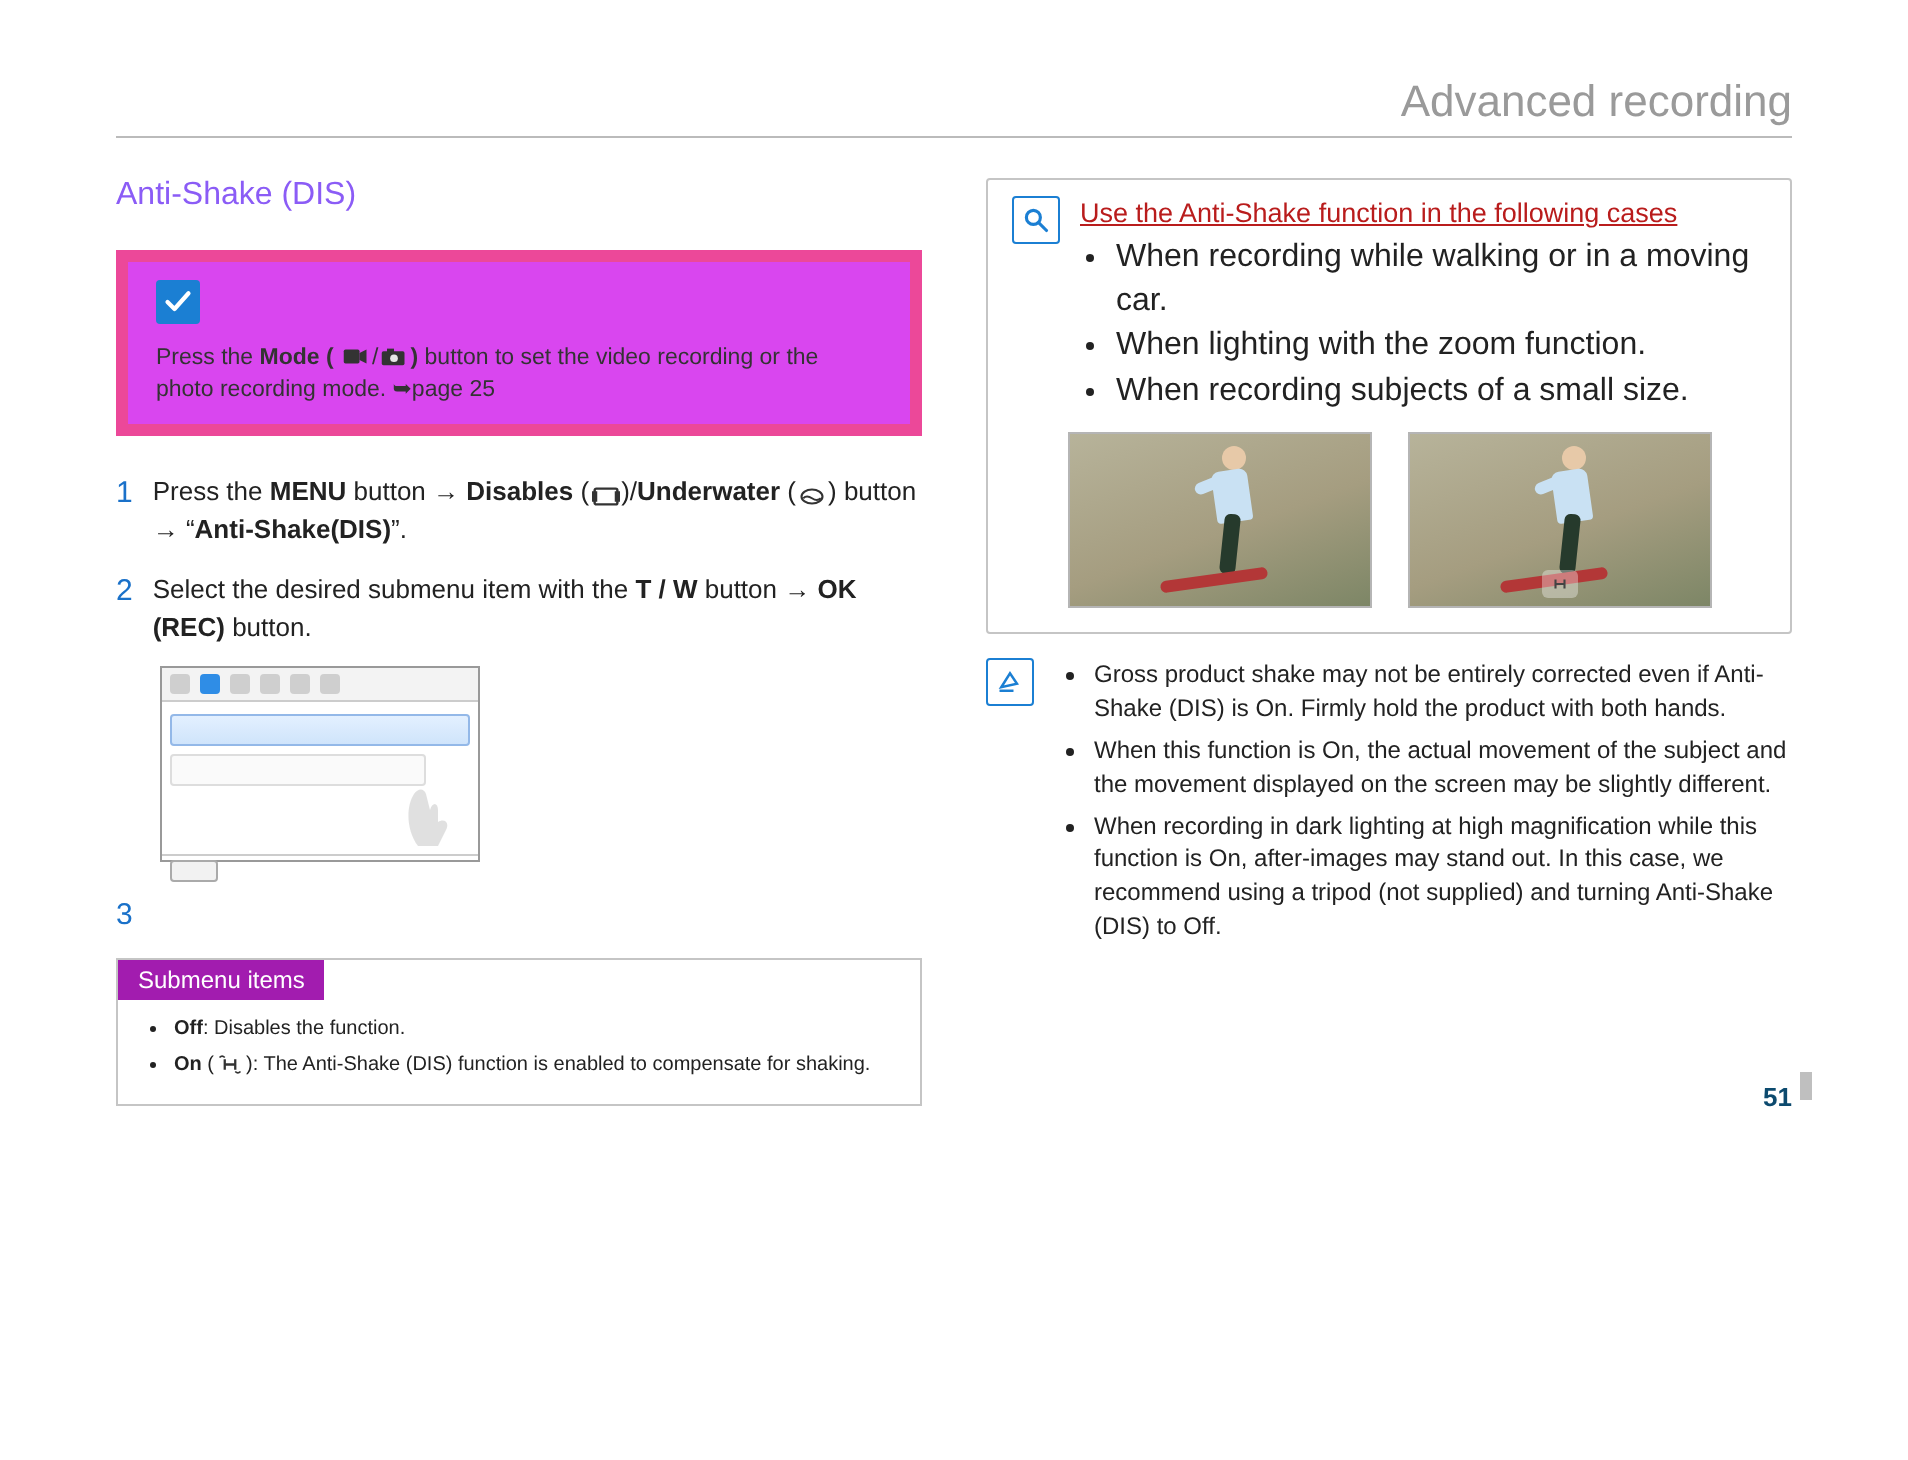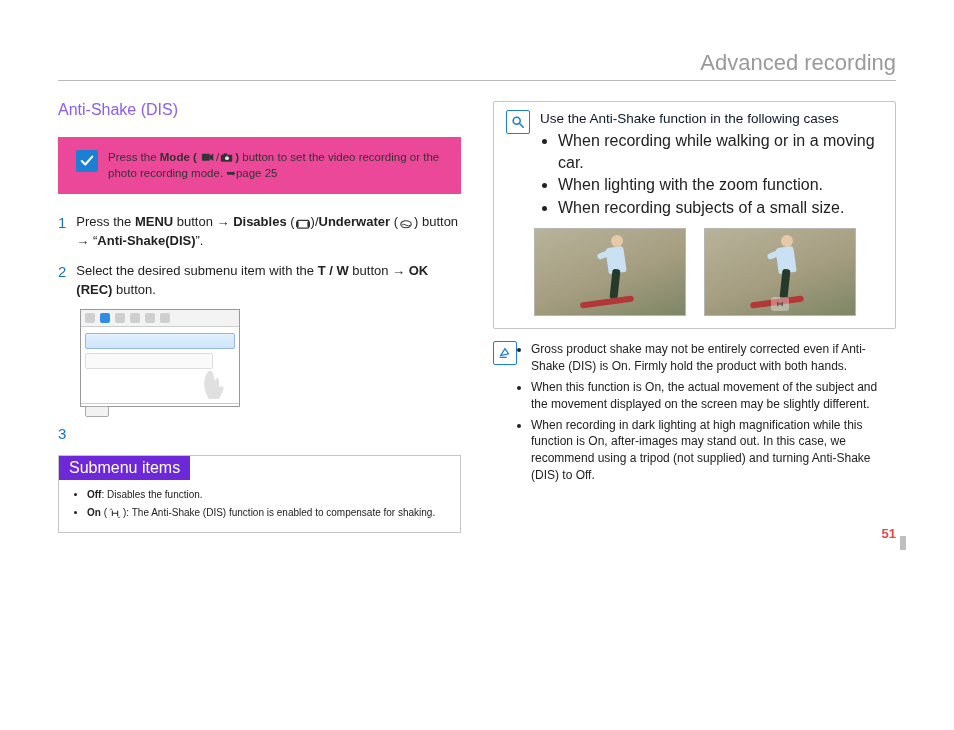--- a/index.html
+++ b/index.html
@@ -1,63 +1,63 @@
 <!DOCTYPE html>
 <html><head>
 <meta charset="utf-8">
 <style>
   body{margin:0;font-family:Helvetica,Arial,sans-serif;background:#fff;color:#222;}
-  .page{position:relative;width:954px;height:580px;box-sizing:border-box;padding:50px 58px 40px;}
+  .page{position:relative;width:954px;height:580px;box-sizing:border-box;padding:38px 58px 40px;}
   .header-title{text-align:right;font-size:22px;color:#9a9a9a;font-weight:300;margin-bottom:4px;}
   .rule{border:none;border-top:1px solid #bbb;margin:0 0 20px;}
   .cols{display:flex;gap:32px;}
   .col{flex:1 1 0; min-width:0;}
   .section-title{font-size:16px;color:#8b5cf6;font-weight:400;margin:0 0 18px;}
   p{font-size:13px;line-height:1.35;margin:0 0 14px;}
-  .graybox{background:#ec4899;border:4px solid #ec4899;display:flex;gap:10px;padding:9px 14px;align-items:flex-start;margin:8px 0 18px;}
+  .graybox{background:#d946ef;border:6px solid #ec4899;display:flex;gap:10px;padding:9px 14px;align-items:flex-start;margin:8px 0 18px;flex-direction:column;}
   .iconbox{width:22px;height:22px;background:#1b7fd3;border-radius:2px;display:flex;align-items:center;justify-content:center;flex-shrink:0;}
   .iconbox.outline{background:#fff;border:1px solid #1b7fd3;}
   .iconbox svg{width:14px;height:14px;}
   .graybox .txt{font-size:11.5px;color:#333;line-height:1.35;}
   .step{display:flex;gap:10px;margin-bottom:10px;font-size:13px;line-height:1.45;}
   .step-num{color:#1a71c9;font-size:15px;font-weight:300;flex-shrink:0;}
   .step-body{padding-top:1px;}
   .inline-icon{display:inline-block;width:14px;height:12px;vertical-align:middle;margin:0 1px;}
   .scrn{width:158px;height:96px;border:1px solid #999;margin:4px 0 16px 22px;position:relative;background:#fff;}
   .scrn-top{height:16px;background:#f3f3f3;border-bottom:1px solid #ccc;display:flex;align-items:center;padding:0 4px;gap:5px;}
   .ti{width:10px;height:10px;background:#cfcfcf;border-radius:2px;}
   .ti.a{background:#2f8de6;}
   .scrn-body{position:relative;height:64px;padding:6px 4px;}
   .sel{height:14px;border:1px solid #93b8e8;background:linear-gradient(#e3f0ff,#cfe4fb);border-radius:2px;margin-bottom:4px;}
   .selg{height:14px;border:1px solid #ddd;background:#fafafa;border-radius:2px;width:84%;}
   .sil{position:absolute;right:10px;bottom:2px;width:30px;height:40px;opacity:.25;}
   .scrn-bot{height:14px;border-top:1px solid #ccc;padding:0 4px;display:flex;align-items:center;}
   .mbt{width:22px;height:9px;border:1px solid #aaa;background:#f2f2f2;border-radius:2px;}
   .subbox{border:1px solid #c5c5c5;margin-top:10px;}
-  .sub-head{display:inline-block;background:#6d28d9;color:#fff;font-size:16px;padding:3px 10px;}
+  .sub-head{display:inline-block;background:#a21caf;color:#fff;font-size:12px;padding:3px 10px;}
   .subbox ul{margin:8px 14px 12px 28px;padding:0;font-size:10px;}
   .subbox li{margin-bottom:4px;line-height:1.4;}
   .tipbox{border:1px solid #c5c5c5;border-radius:2px;margin-bottom:12px;padding:8px 12px 12px;}
   .mag-row{display:flex;gap:10px;align-items:flex-start;}
-  .tip-head{color:#0f172a;font-size:13.5px;margin:1px 0 4px;}
+  .tip-head{color:#b91c1c;font-size:13.5px;margin:1px 0 4px;text-decoration:underline;}
   .tipbox ul{margin:0 0 10px 18px;padding:0;font-size:16px;}
   .tipbox li{line-height:1.35;margin-bottom:1px;}
   .thumbs{display:flex;gap:18px;justify-content:center;}
   .thumb{width:150px;height:86px;border:1px solid #b5b5b5;background:linear-gradient(160deg,#b7b39a 0%,#a59d80 55%,#7d8666 100%);position:relative;overflow:hidden;}
   .skater{position:absolute;left:44%;top:6px;width:34px;height:66px;}
   .skater .torso{position:absolute;left:6px;top:12px;width:18px;height:26px;background:#c9e1f3;border-radius:4px 4px 2px 2px;transform:rotate(-8deg);}
   .skater .head{position:absolute;left:10px;top:0;width:12px;height:12px;background:#e7c9a8;border-radius:50%;}
   .skater .leg{position:absolute;left:10px;top:34px;width:8px;height:30px;background:#263a2c;border-radius:3px;transform:rotate(6deg);}
   .skater .arm{position:absolute;left:-4px;top:16px;width:18px;height:6px;background:#c9e1f3;border-radius:3px;transform:rotate(-22deg);}
   .board{position:absolute;bottom:10px;left:30%;width:54px;height:6px;background:#b33737;border-radius:3px;transform:rotate(-8deg);}
   .ovl{position:absolute;bottom:4px;left:50%;transform:translateX(-50%);width:18px;height:14px;background:rgba(255,255,255,.35);border-radius:3px;display:flex;align-items:center;justify-content:center;}
-  .noterow{display:flex;gap:0;align-items:flex-start;margin-top:10px;}
+  .noterow{display:flex;gap:16px;align-items:flex-start;margin-top:10px;}
   .notes{font-size:12px;margin:0 0 0 14px;padding:0;}
   .notes li{margin-bottom:4px;line-height:1.4;}
-  .pgnum{position:absolute;right:58px;bottom:39px;font-size:13px;font-weight:bold;color:#ef4444;}
+  .pgnum{position:absolute;right:58px;bottom:24px;font-size:13px;font-weight:bold;color:#0c4a6e;}
   .pgmark{position:absolute;right:48px;bottom:30px;width:6px;height:14px;background:#bfbfbf;}
   b{font-weight:bold;}
 </style>
 </head>
 <body>
 
 <div class="page">
   <div class="header-title">Advanced recording</div>
   <hr class="rule">
 

